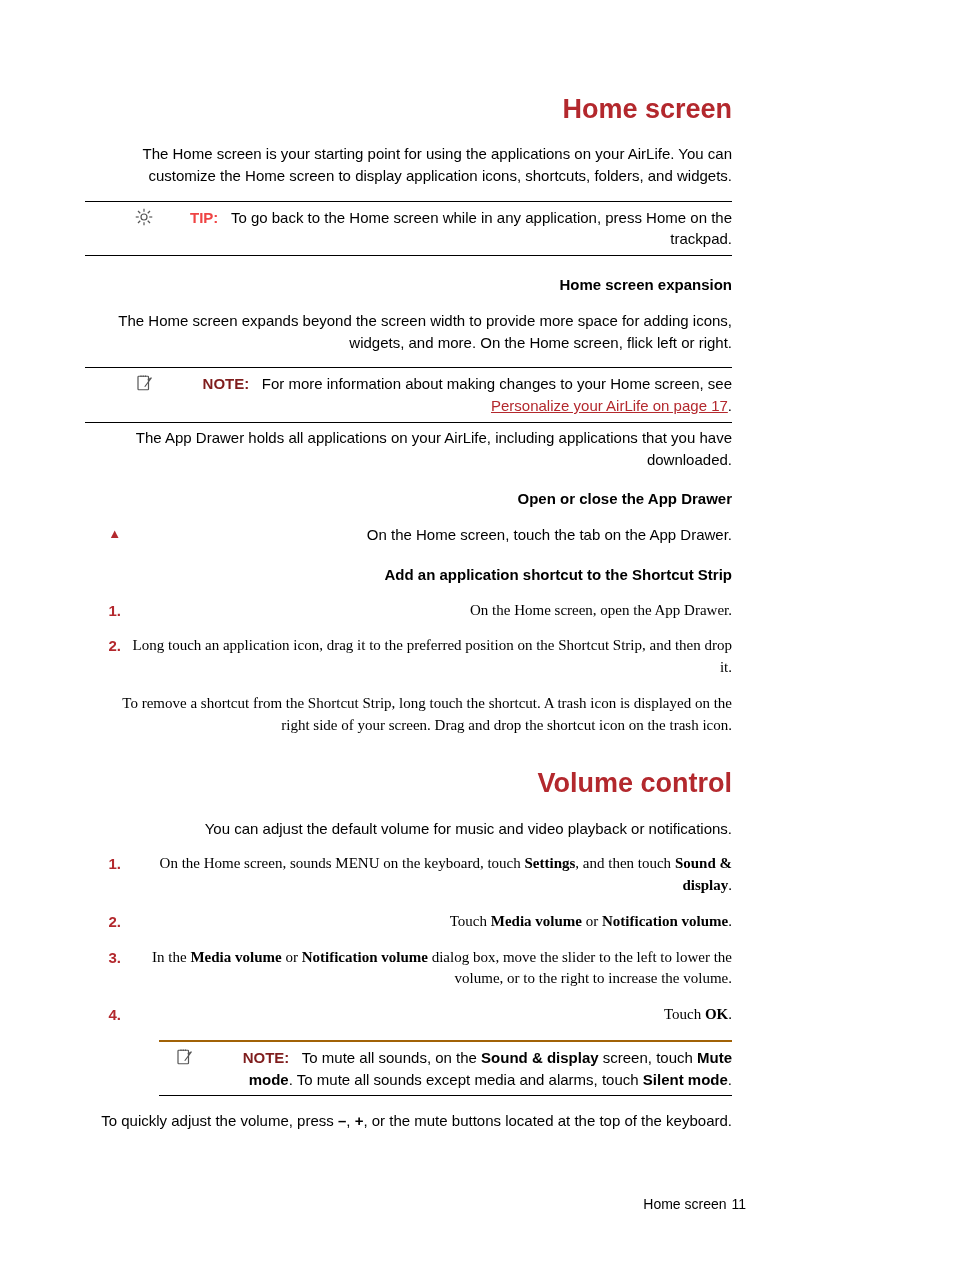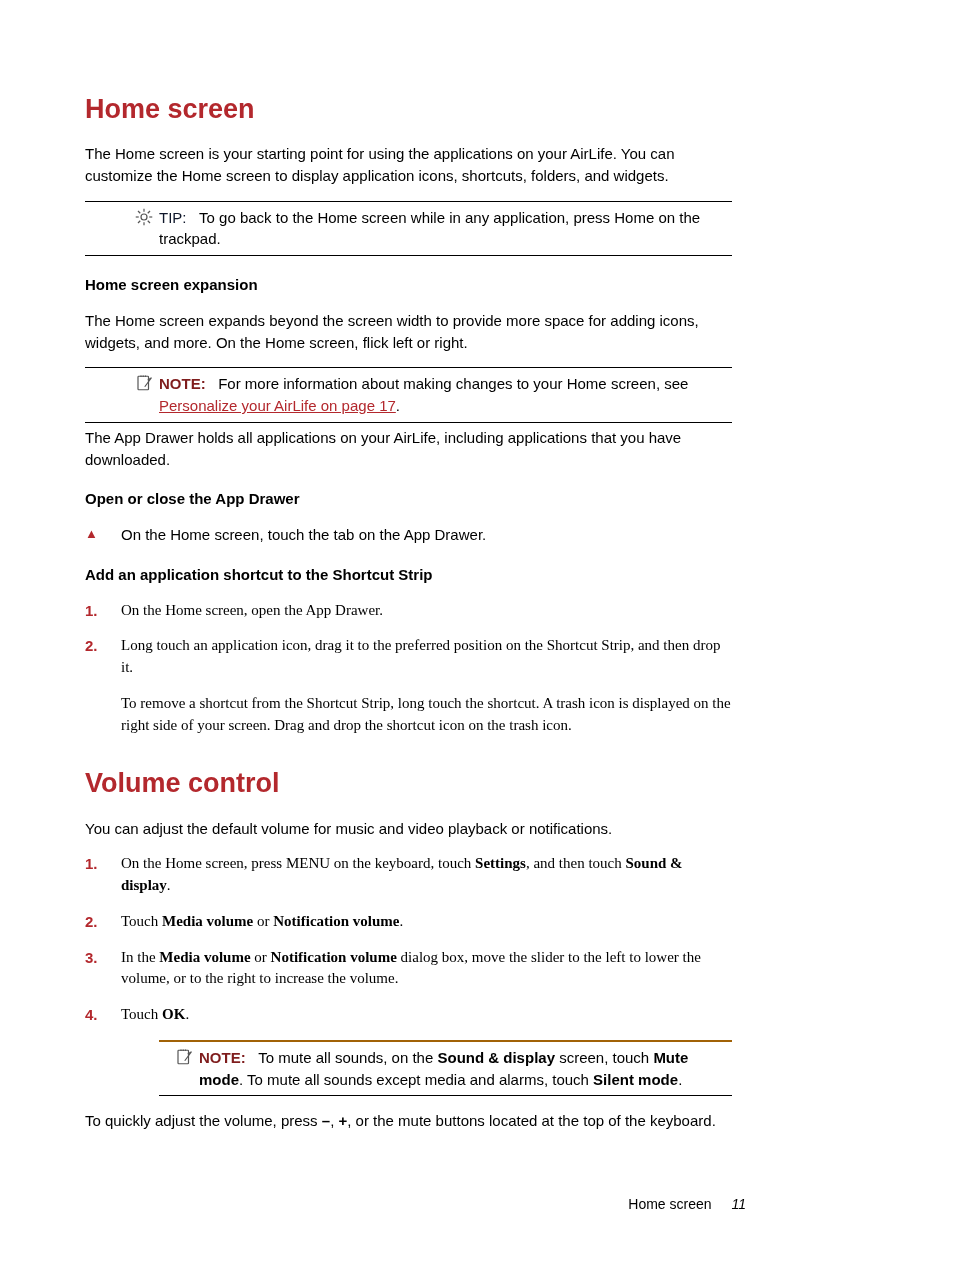--- a/index.html
+++ b/index.html
@@ -10,20 +10,21 @@
     line-height: 1.45;
     color: #000;
     background: #fff;
   }
   .page {
     width: 812px;
     height: 1270px;
     box-sizing: border-box;
     padding: 90px 80px 50px 85px;
     position: relative;
+    text-align: right;
   }
   h1.section {
     color: #b3282d;
     font-size: 27px;
     font-weight: bold;
     margin: 0 0 14px 0;
     padding: 0;
   }
   h1.section.mtop {
     margin-top: 28px;
@@ -50,22 +51,22 @@
   .callout-icon {
     position: absolute;
     left: 50px;
     top: 6px;
     width: 18px;
     height: 18px;
     color: #555;
   }
   .callout-icon svg { width: 100%; height: 100%; }
   .tip-label {
-    color: #0f172a;
-    font-weight: normal;
+    color: #ef4444;
+    font-weight: bold;
   }
   .note-label {
     color: #7f1d1d;
     font-weight: bold;
   }
   .link {
     color: #b3282d;
     text-decoration: underline;
   }
   .callout-nested {
@@ -115,22 +116,21 @@
   .subtxt {
     margin-top: 14px;
   }
   .footer {
     position: absolute;
     bottom: 56px;
     right: 66px;
     font-size: 14px;
   }
   .footer .pnum {
-    margin-left: 16px;
-    font-style: italic;
+    margin-left: 1px;
   }
   b { font-weight: bold; }
 </style>
 </head>
 <body>
 
 <div class="page">
 
   <h1 class="section">Home screen</h1>
   <div class="body-indent">
@@ -193,21 +193,21 @@
       </li>
     </ol>
   </div>
 
   <h1 class="section mtop">Volume control</h1>
   <div class="body-indent">
     <p>You can adjust the default volume for music and video playback or notifications.</p>
     <ol class="steps">
       <li>
         <span class="num">1.</span>
-        <span class="txt"><span>On the Home screen, press MENU on the keyboard, touch </span><b>Settings</b><span>, and then touch </span><b>Sound &amp; display</b><span>.</span></span>
+        <span class="txt"><span>On the Home screen, sounds MENU on the keyboard, touch </span><b>Settings</b><span>, and then touch </span><b>Sound &amp; display</b><span>.</span></span>
       </li>
       <li>
         <span class="num">2.</span>
         <span class="txt"><span>Touch </span><b>Media volume</b><span> or </span><b>Notification volume</b><span>.</span></span>
       </li>
       <li>
         <span class="num">3.</span>
         <span class="txt"><span>In the </span><b>Media volume</b><span> or </span><b>Notification volume</b><span> dialog box, move the slider to the left to lower the volume, or to the right to increase the volume.</span></span>
       </li>
       <li>

